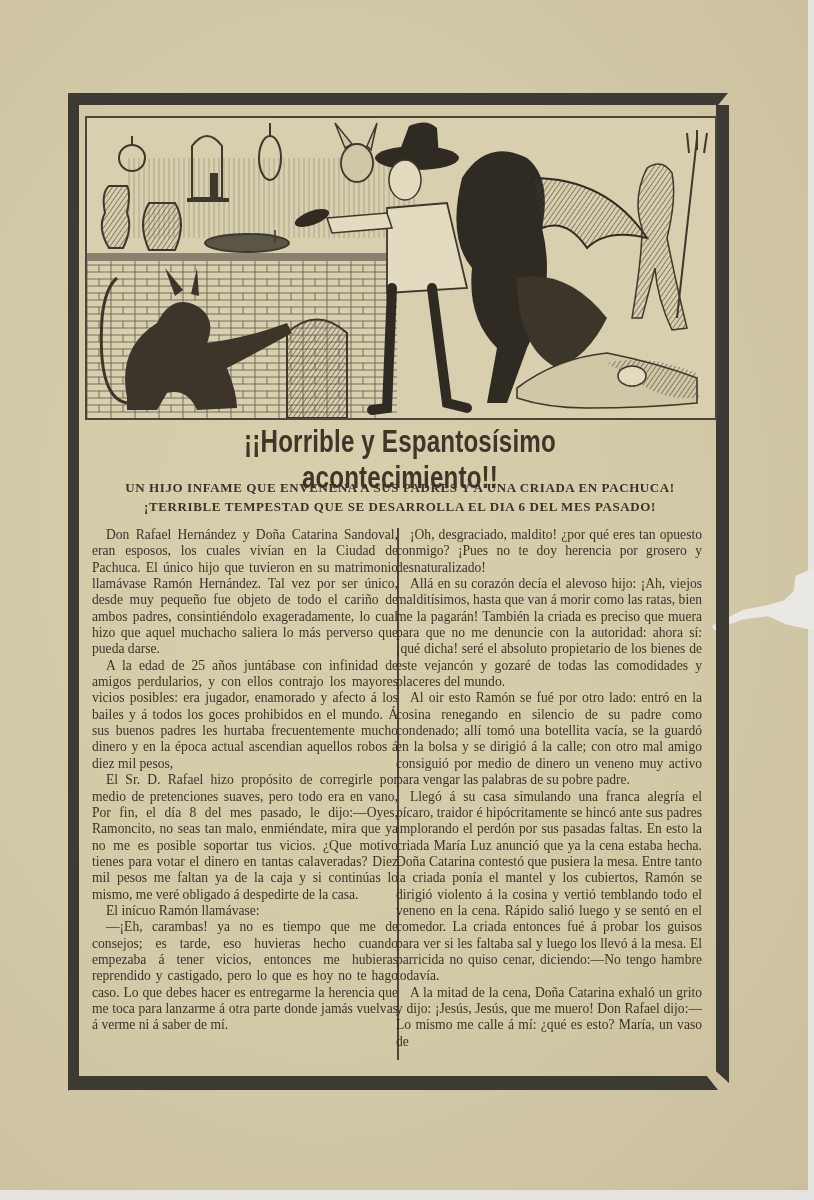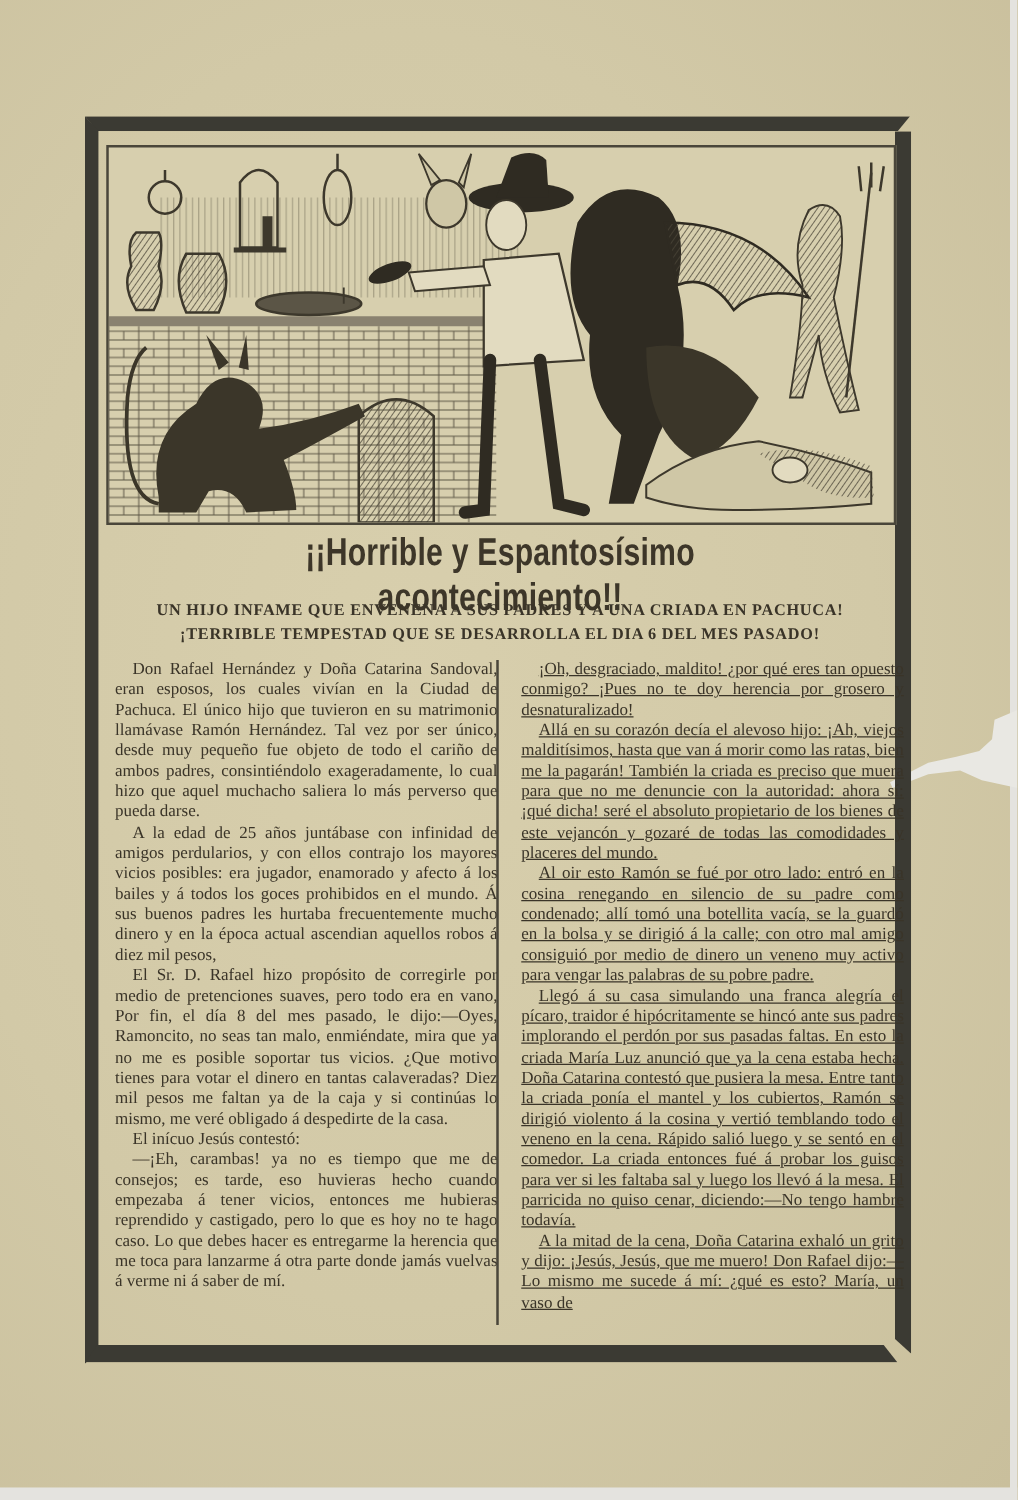--- a/index.html
+++ b/index.html
@@ -50,21 +50,21 @@
   }
   .sub1 { top: 480px; }
   .sub2 { top: 499px; }
 
   .col {
     position: absolute; top: 527px; width: 306px;
     font-family: "Liberation Serif", serif; font-size: 13.6px; line-height: 16.35px;
     text-align: justify; color: #3a3428;
   }
   .col.left { left: 92px; }
-  .col.right { left: 417px; text-decoration: underline; }
+  .col.right { left: 396px; }
   .col p { margin: 0; text-indent: 14px; }
   .divider {
     position: absolute; left: 397px; top: 528px; width: 1.5px; height: 532px; background: #4a463a;
   }
 </style>
 </head>
 <body>
 
 <div class="paper"></div>
 <div class="right-strip"></div>
@@ -146,25 +146,25 @@
 </div>
 
 <div class="title">¡¡Horrible y Espantosísimo acontecimiento!!</div>
 <div class="sub sub1">UN HIJO INFAME QUE ENVENENA A SUS PADRES Y A UNA CRIADA EN PACHUCA!</div>
 <div class="sub sub2">¡TERRIBLE TEMPESTAD QUE SE DESARROLLA EL DIA 6 DEL MES PASADO!</div>
 
 <div class="col left">
   <p>Don Rafael Hernández y Doña Catarina Sandoval, eran esposos, los cuales vivían en la Ciudad de Pachuca. El único hijo que tuvieron en su matrimonio llamávase Ramón Hernández. Tal vez por ser único, desde muy pequeño fue objeto de todo el cariño de ambos padres, consintiéndolo exageradamente, lo cual hizo que aquel muchacho saliera lo más perverso que pueda darse.</p>
   <p>A la edad de 25 años juntábase con infinidad de amigos perdularios, y con ellos contrajo los mayores vicios posibles: era jugador, enamorado y afecto á los bailes y á todos los goces prohibidos en el mundo. Á sus buenos padres les hurtaba frecuentemente mucho dinero y en la época actual ascendian aquellos robos á diez mil pesos,</p>
   <p>El Sr. D. Rafael hizo propósito de corregirle por medio de pretenciones suaves, pero todo era en vano, Por fin, el día 8 del mes pasado, le dijo:—Oyes, Ramoncito, no seas tan malo, enmiéndate, mira que ya no me es posible soportar tus vicios. ¿Que motivo tienes para votar el dinero en tantas calaveradas? Diez mil pesos me faltan ya de la caja y si continúas lo mismo, me veré obligado á despedirte de la casa.</p>
-  <p>El inícuo Jesús contestó:</p>
+  <p>El inícuo Ramón llamávase:</p>
   <p>—¡Eh, carambas! ya no es tiempo que me de consejos; es tarde, eso huvieras hecho cuando empezaba á tener vicios, entonces me hubieras reprendido y castigado, pero lo que es hoy no te hago caso. Lo que debes hacer es entregarme la herencia que me toca para lanzarme á otra parte donde jamás vuelvas á verme ni á saber de mí.</p>
 </div>
 
 <div class="divider"></div>
 
 <div class="col right">
   <p>¡Oh, desgraciado, maldito! ¿por qué eres tan opuesto conmigo? ¡Pues no te doy herencia por grosero y desnaturalizado!</p>
   <p>Allá en su corazón decía el alevoso hijo: ¡Ah, viejos malditísimos, hasta que van á morir como las ratas, bien me la pagarán! También la criada es preciso que muera para que no me denuncie con la autoridad: ahora sí: ¡qué dicha! seré el absoluto propietario de los bienes de este vejancón y gozaré de todas las comodidades y placeres del mundo.</p>
   <p>Al oir esto Ramón se fué por otro lado: entró en la cosina renegando en silencio de su padre como condenado; allí tomó una botellita vacía, se la guardó en la bolsa y se dirigió á la calle; con otro mal amigo consiguió por medio de dinero un veneno muy activo para vengar las palabras de su pobre padre.</p>
   <p>Llegó á su casa simulando una franca alegría el pícaro, traidor é hipócritamente se hincó ante sus padres implorando el perdón por sus pasadas faltas. En esto la criada María Luz anunció que ya la cena estaba hecha. Doña Catarina contestó que pusiera la mesa. Entre tanto la criada ponía el mantel y los cubiertos, Ramón se dirigió violento á la cosina y vertió temblando todo el veneno en la cena. Rápido salió luego y se sentó en el comedor. La criada entonces fué á probar los guisos para ver si les faltaba sal y luego los llevó á la mesa. El parricida no quiso cenar, diciendo:—No tengo hambre todavía.</p>
-  <p>A la mitad de la cena, Doña Catarina exhaló un grito y dijo: ¡Jesús, Jesús, que me muero! Don Rafael dijo:—Lo mismo me sucede á mí: ¿qué es esto? María, un vaso de</p>
+  <p>A la mitad de la cena, Doña Catarina exhaló un grito y dijo: ¡Jesús, Jesús, que me muero! Don Rafael dijo:—Lo mismo me calle á mí: ¿qué es esto? María, un vaso de</p>
 </div>
 
 </body></html>

